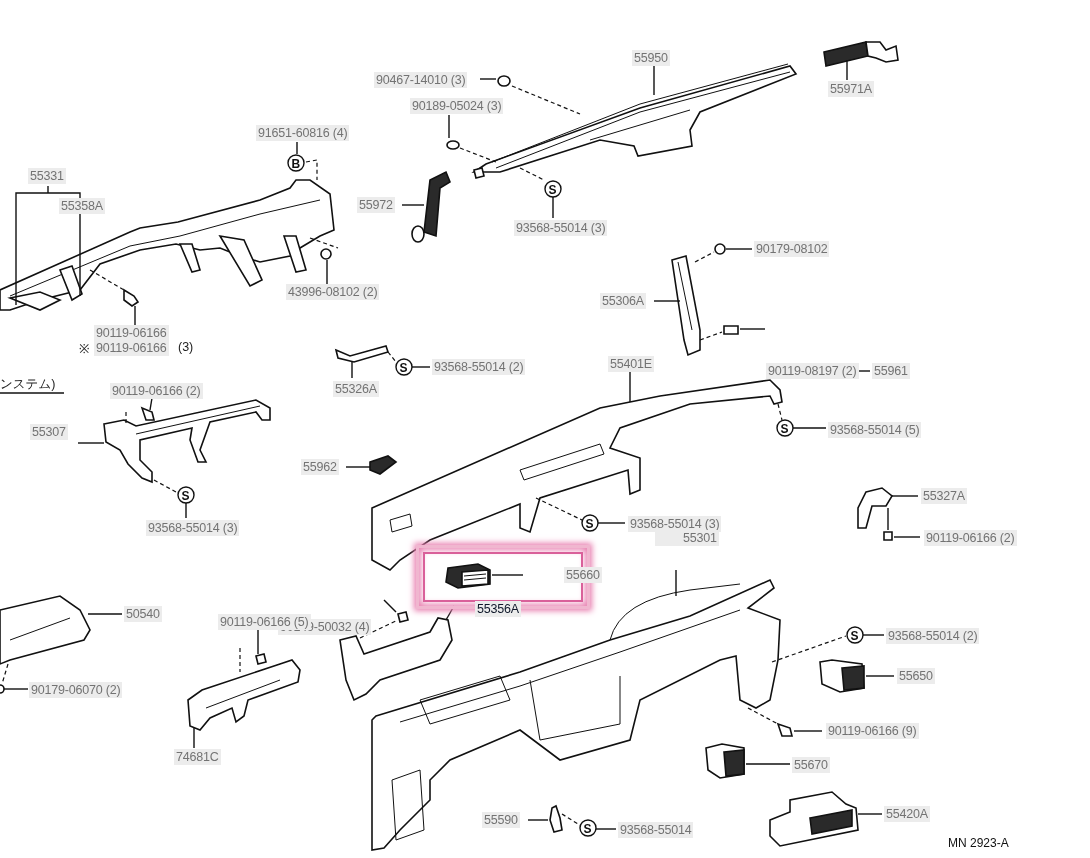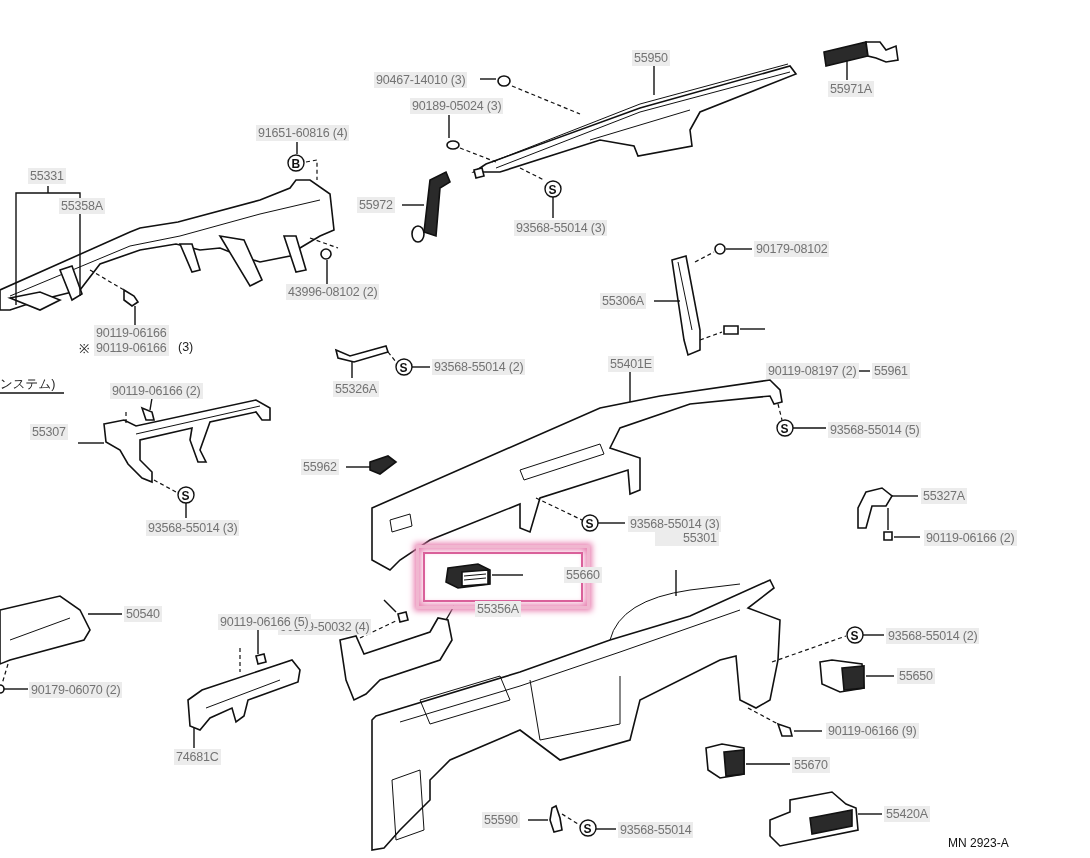--- a/index.html
+++ b/index.html
@@ -271,21 +271,21 @@
 <span class="lbl" style="left:828px;top:422px;">93568-55014 (5)</span>
 <span class="lbl" style="left:30px;top:424px;">55307</span>
 <span class="lbl" style="left:301px;top:459px;">55962</span>
 <span class="lbl" style="left:921px;top:488px;">55327A</span>
 <span class="lbl" style="left:628px;top:516px;">93568-55014 (3)</span>
 <span class="lbl" style="left:146px;top:520px;">93568-55014 (3)</span>
 <span class="lbl" style="left:924px;top:530px;">90119-06166 (2)</span>
 <span class="lbl" style="left:524px;top:567px;margin-left:40px;">55660</span>
 <span class="lbl" style="left:655px;top:530px;padding-left:28px;">55301</span>
 <span class="lbl" style="left:278px;top:588px;margin-top:31px;">90149-50032 (4)</span>
-<span class="lbl" style="left:475px;top:601px;color:#737373;">55356A</span>
+<span class="lbl" style="left:475px;top:601px;color:#0f172a;">55356A</span>
 <span class="lbl" style="left:124px;top:606px;">50540</span>
 <span class="lbl" style="left:218px;top:614px;">90119-06166 (5)</span>
 <span class="lbl" style="left:886px;top:628px;">93568-55014 (2)</span>
 <span class="lbl" style="left:897px;top:668px;">55650</span>
 <span class="lbl" style="left:29px;top:682px;">90179-06070 (2)</span>
 <span class="lbl" style="left:826px;top:723px;">90119-06166 (9)</span>
 <span class="lbl" style="left:174px;top:749px;">74681C</span>
 <span class="lbl" style="left:792px;top:757px;">55670</span>
 <span class="lbl" style="left:884px;top:806px;">55420A</span>
 <span class="lbl" style="left:482px;top:812px;">55590</span>

